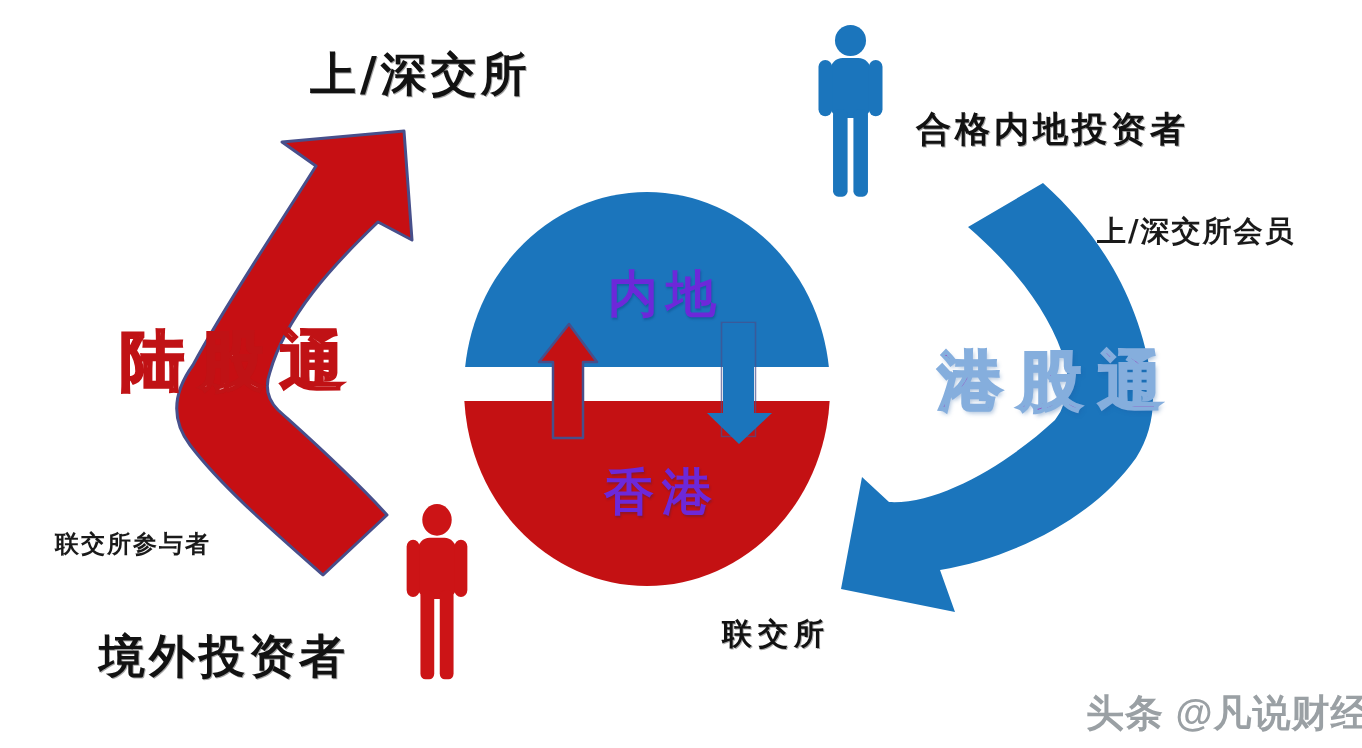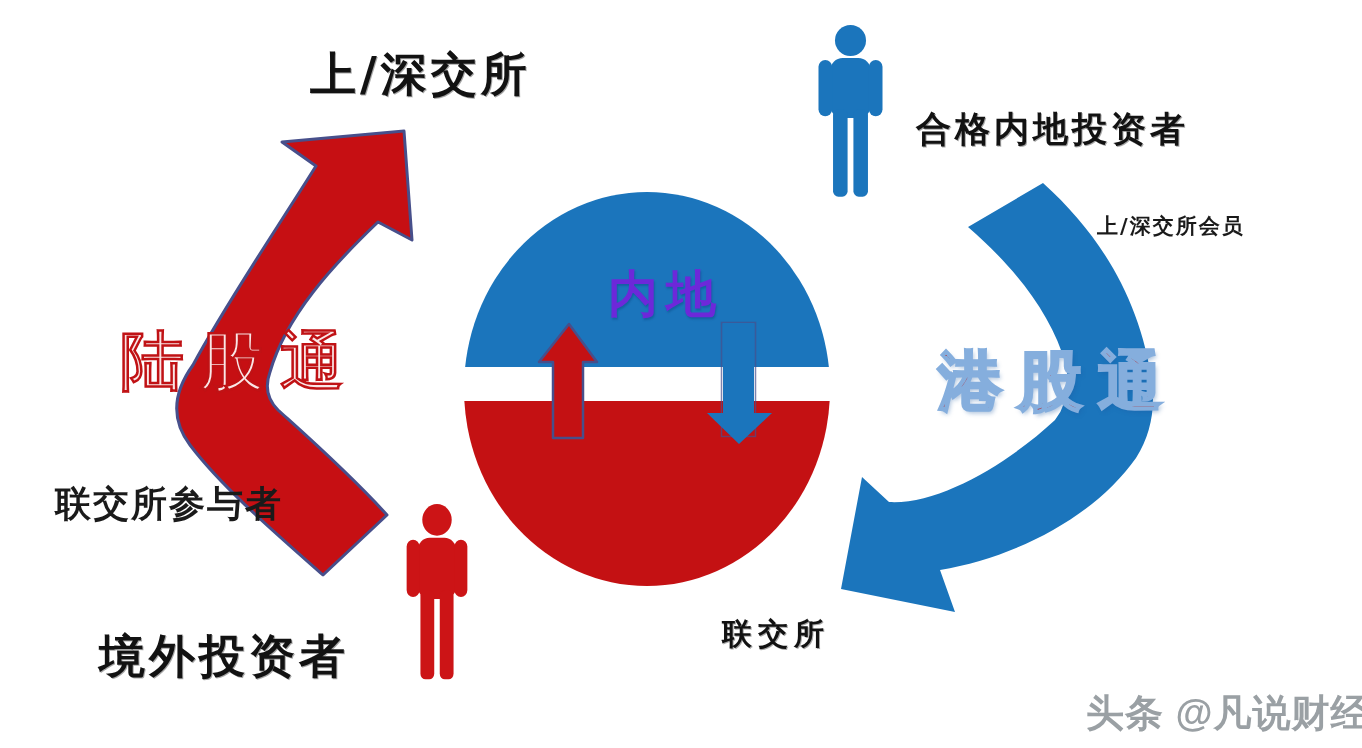--- a/index.html
+++ b/index.html
@@ -12,38 +12,38 @@
   }
   #shapes{position:absolute;left:0;top:0;width:1362px;height:748px;}
   .lbl{position:absolute;white-space:nowrap;color:#151515;}
   .lbl-black-lg{
     font-family:"DejaVu Serif", serif;
     font-weight:700;font-size:46px;letter-spacing:4px;color:#121212;
     text-shadow:1px 1px 0 rgba(0,0,0,.35);
   }
   .lbl-black-md{
     font-family:"DejaVu Serif", serif;
-    font-weight:700;font-size:21px;letter-spacing:2px;color:#1a1a1a;
+    font-weight:700;font-size:29px;letter-spacing:2px;color:#1a1a1a;
   }
   .lbl-white{
     font-family:"DejaVu Serif", serif;
     font-weight:700;font-size:50px;letter-spacing:8px;color:#6d28d9;
     text-shadow:1px 2px 2px rgba(0,40,90,.25);
   }
   .lbl-outline-red{
     font-family:"DejaVu Serif", serif;
-    font-weight:400;font-size:64px;letter-spacing:16px;
+    font-weight:700;font-size:64px;letter-spacing:16px;
     color:rgba(255,248,248,.92);
     -webkit-text-stroke:2.5px #c01215;
     text-shadow:0 0 1px #c01215;
   }
   .lbl-outline-blue{
     font-family:"DejaVu Serif", serif;
     font-weight:700;font-size:64px;letter-spacing:16px;
-    color:#b91c1c;
+    color:#a21caf;
     -webkit-text-stroke:2.5px #85aedd;
     text-shadow:2px 3px 4px rgba(30,90,160,.35);
   }
   .lbl-watermark{
     font-weight:700;font-size:38px;letter-spacing:1px;color:#9aa0a4;
   }
 </style>
 </head>
 <body>
 
@@ -114,25 +114,26 @@
   </svg>
 
   <div class="lbl lbl-black-lg" style="left:310px;top:44px;">上/深交所</div>
 
   <div class="lbl lbl-black-lg" style="left:916px;top:106px;font-size:35px;text-align:center;">合格内地投资者</div>
 
   <div class="lbl lbl-black-md" style="left:1097px;top:212px;">上/深交所会员</div>
 
   <div class="lbl lbl-white" style="left:608px;top:261px;">内地</div>
 
+  <div class="lbl lbl-white" style="left:604px;top:459px;">香港</div>
 
   <div class="lbl lbl-outline-red" style="left:120px;top:318px;">陆股通</div>
 
   <div class="lbl lbl-outline-blue" style="left:938px;top:338px;">港股通</div>
 
-  <div class="lbl lbl-black-md" style="left:55px;top:480px;font-size:36px;">联交所参与者</div>
+  <div class="lbl lbl-black-md" style="left:55px;top:528px;font-size:24px;">联交所参与者</div>
 
   <div class="lbl lbl-black-lg" style="left:80px;top:626px;margin-left:19px;">境外投资者</div>
 
   <div class="lbl lbl-black-lg" style="left:722px;top:614px;font-size:30px;letter-spacing:6px;">联交所</div>
 
   <div class="lbl lbl-watermark" style="left:1086px;top:688px;">头条 @凡说财经</div>
 </div>
 
 </body></html>

